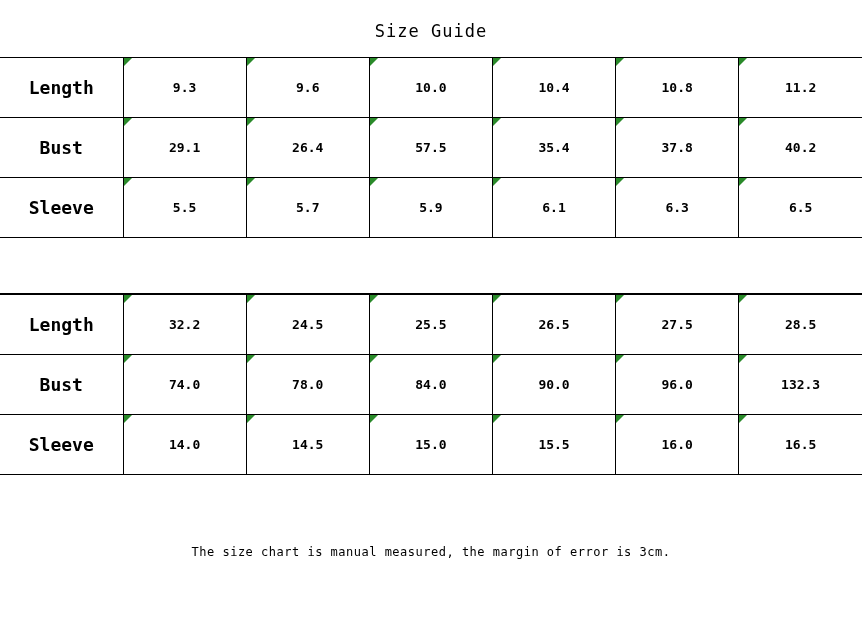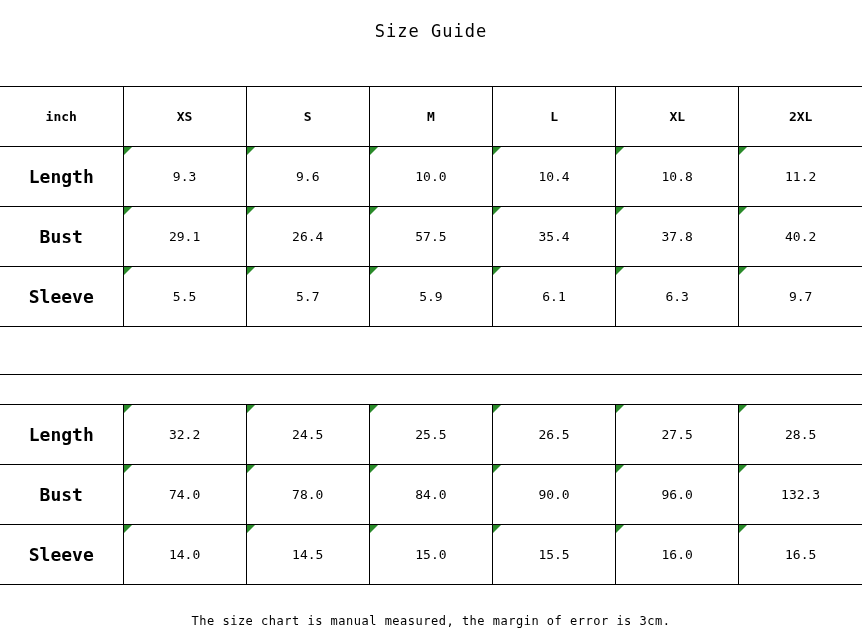--- a/index.html
+++ b/index.html
@@ -14,21 +14,20 @@
     color: #000000;
     overflow: hidden;
   }
   .page {
     width: 862px;
     height: 628px;
     position: relative;
     box-sizing: border-box;
     display: flex;
     flex-direction: column;
-    gap: 29px;
   }
   .title {
     text-align: center;
     font-size: 17px;
     letter-spacing: 1px;
     padding-top: 21px;
     padding-bottom: 16px;
     font-family: "DejaVu Sans Mono", monospace;
   }
   table.size-table {
@@ -41,20 +40,21 @@
   table.size-table td {
     border-right: 1px solid #000;
     border-bottom: 1px solid #000;
     height: 57px;
     text-align: center;
     vertical-align: middle;
     font-size: 13px;
     font-family: "DejaVu Sans Mono", monospace;
     position: relative;
     background: #ffffff;
+    font-weight: bold;
   }
   table.size-table tr td:last-child {
     border-right: none;
   }
   table.size-table tr:last-child td {
     border-bottom: none;
   }
   table.size-table td.rowhead {
     font-weight: bold;
     font-size: 18px;
@@ -104,29 +104,20 @@
         <col class="first">
         <col>
         <col>
         <col>
         <col>
         <col>
         <col>
       </colgroup>
     <tbody>
       <tr>
-        <td class="colhead">inch</td>
-        <td class="colhead">XS</td>
-        <td class="colhead">S</td>
-        <td class="colhead">M</td>
-        <td class="colhead">L</td>
-        <td class="colhead">XL</td>
-        <td class="colhead">2XL</td>
-      </tr>
-      <tr>
         <td class="rowhead">Length</td>
         <td class="mark">9.3</td>
         <td class="mark">9.6</td>
         <td class="mark">10.0</td>
         <td class="mark">10.4</td>
         <td class="mark">10.8</td>
         <td class="mark">11.2</td>
       </tr>
       <tr>
         <td class="rowhead">Bust</td>
@@ -137,21 +128,21 @@
         <td class="mark">37.8</td>
         <td class="mark">40.2</td>
       </tr>
       <tr>
         <td class="rowhead">Sleeve</td>
         <td class="mark">5.5</td>
         <td class="mark">5.7</td>
         <td class="mark">5.9</td>
         <td class="mark">6.1</td>
         <td class="mark">6.3</td>
-        <td class="mark">9.7</td>
+        <td class="mark">6.5</td>
       </tr>
     </tbody>
   </table>
 
   <div class="spacer"></div>
 
   <table class="size-table">
     <colgroup>
         <col class="first">
         <col>

